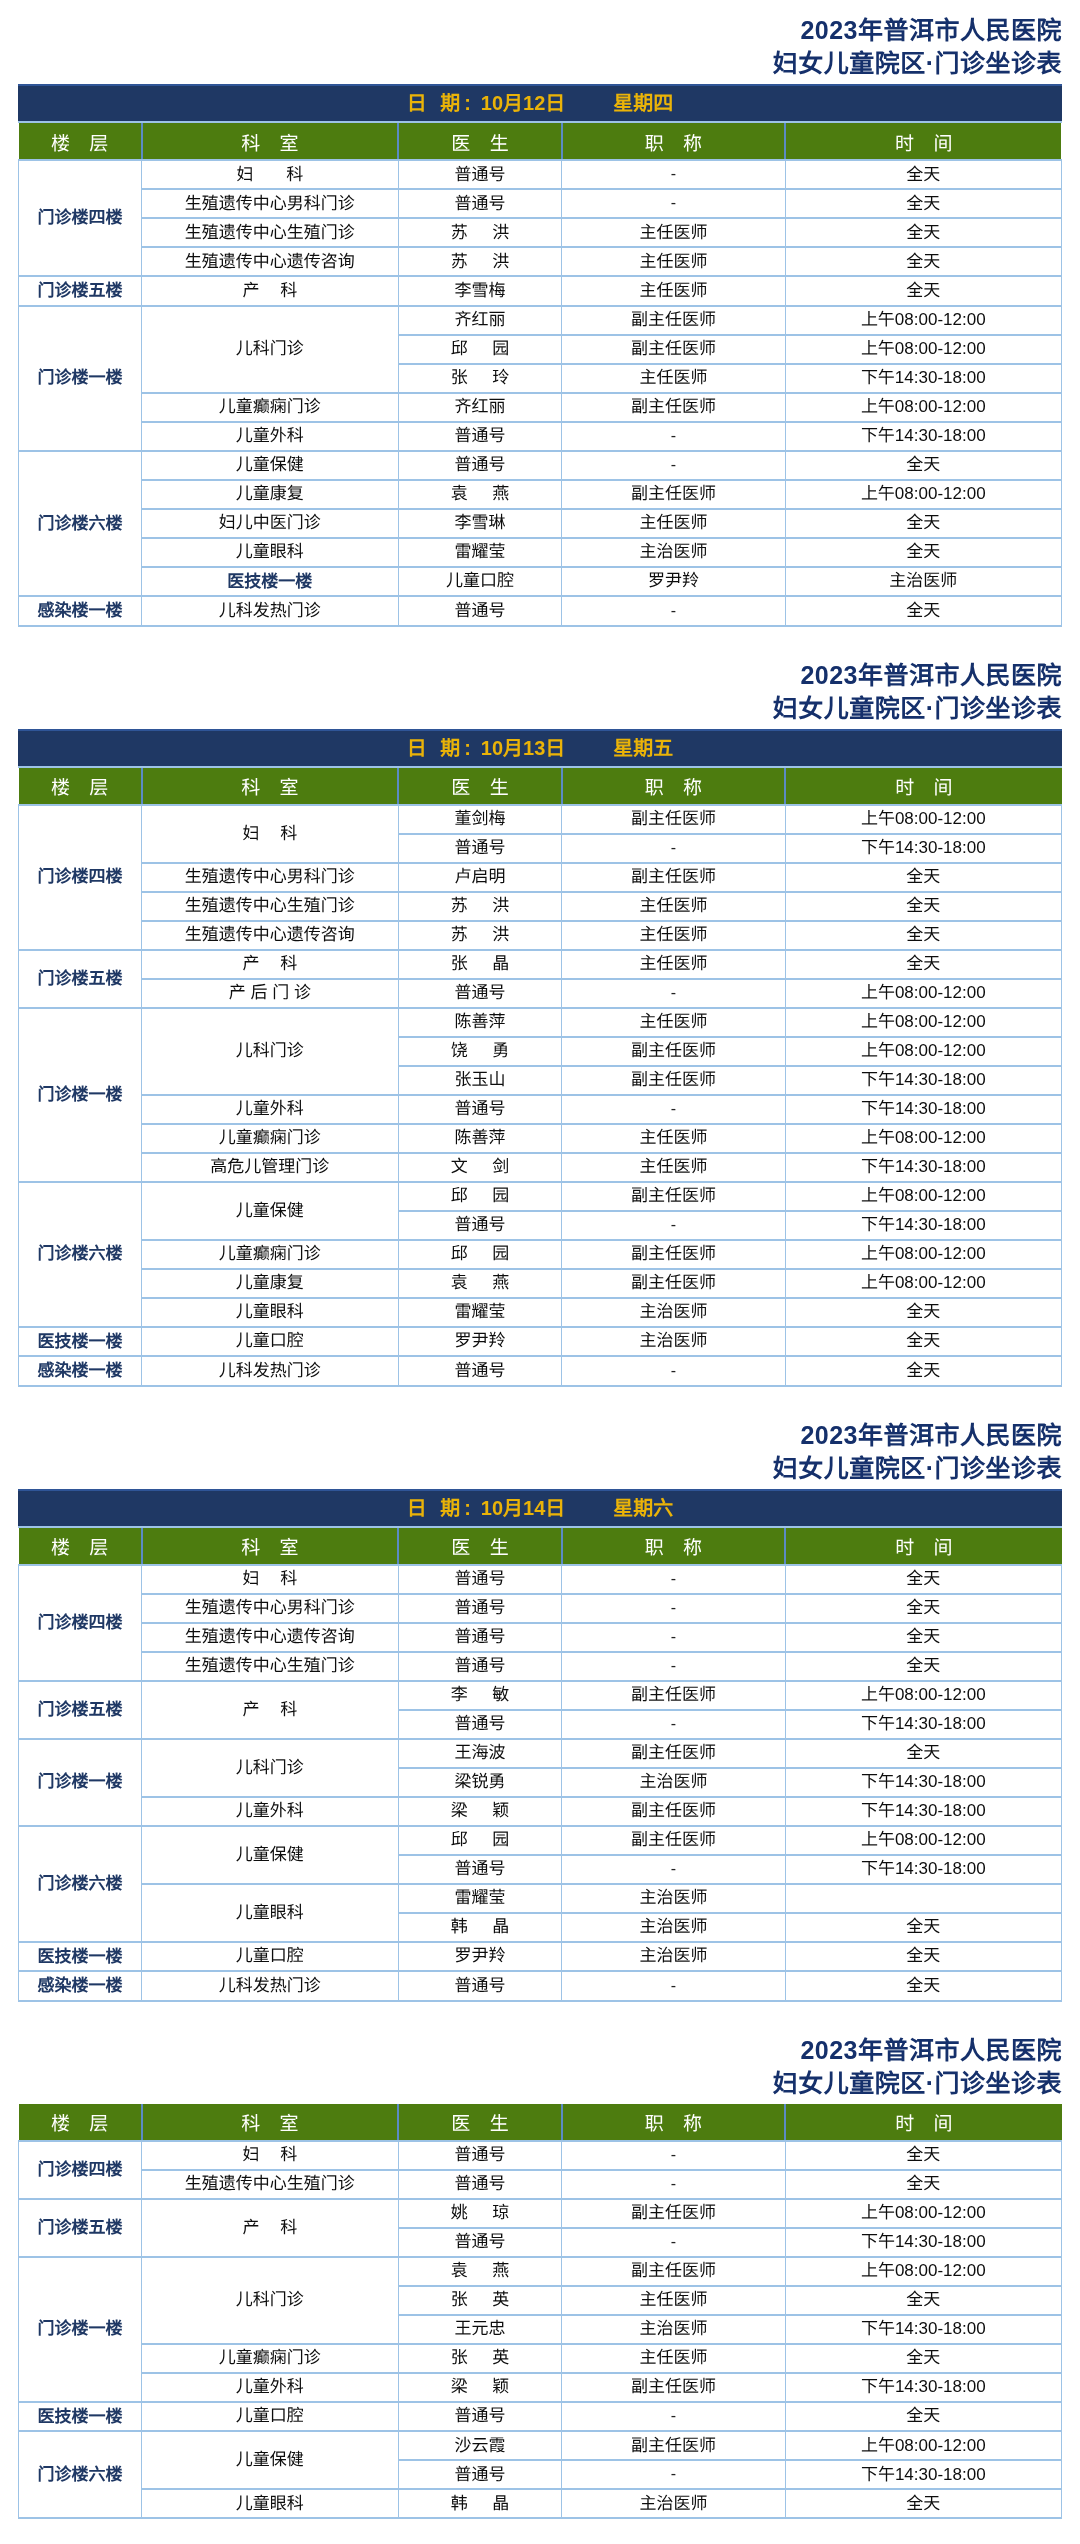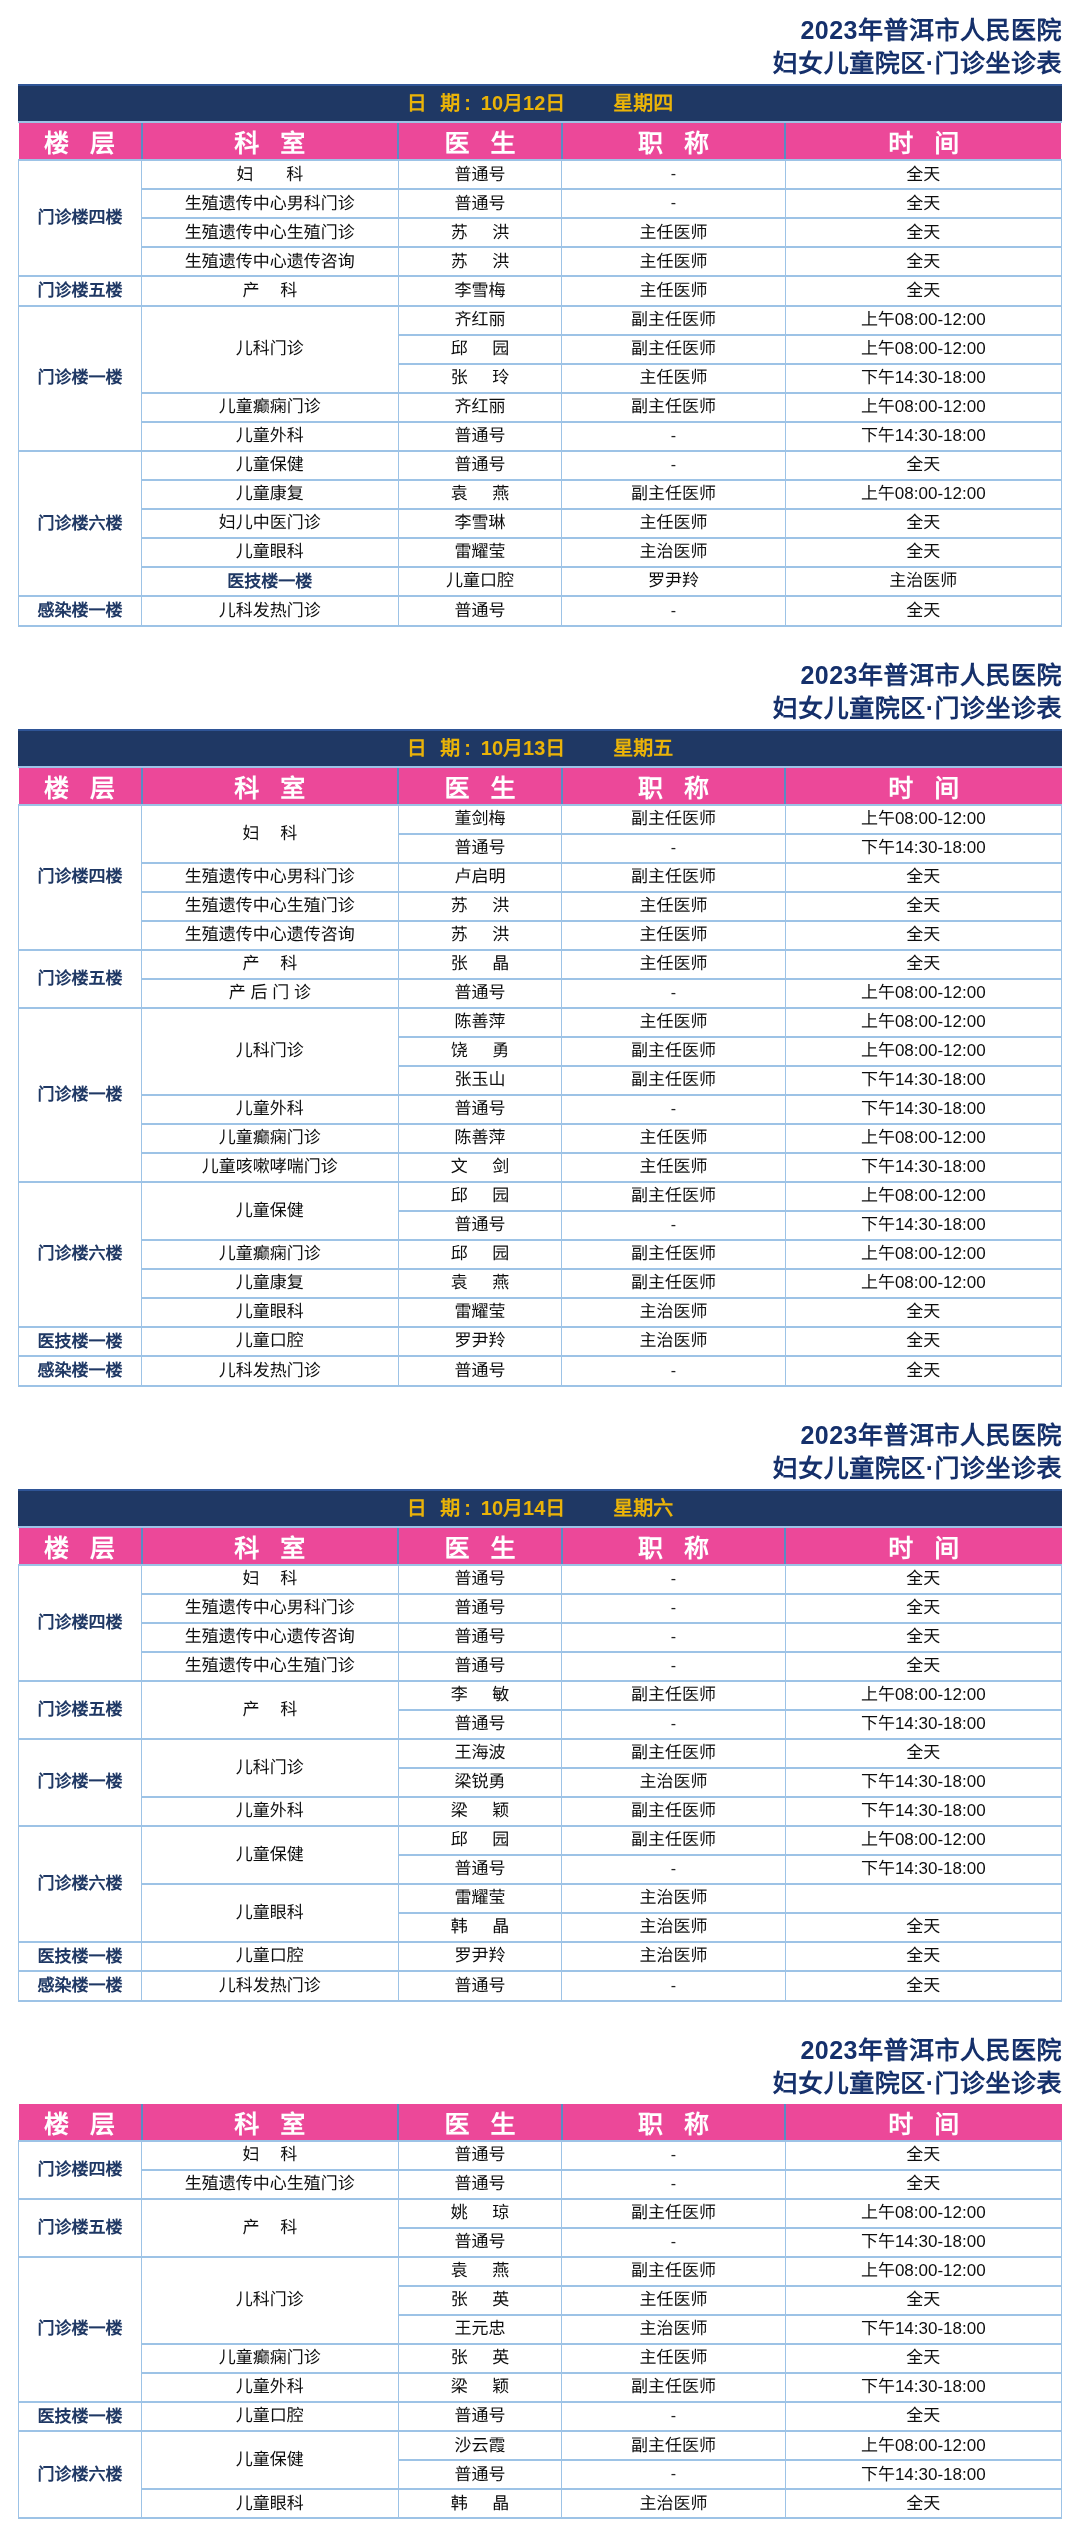--- a/index.html
+++ b/index.html
@@ -52,24 +52,24 @@
     table-layout:fixed;
     background:#ffffff;
   }
   table.sched col.c-floor{width:11.8%;}
   table.sched col.c-dept{width:24.6%;}
   table.sched col.c-doc{width:15.7%;}
   table.sched col.c-title{width:21.4%;}
   table.sched col.c-time{width:26.5%;}
 
   table.sched thead th{
-    background:#ec4899;
+    background:#4d7c0f;
     color:#ffffff;
-    font-size:25px;
-    font-weight:bold;
+    font-size:19px;
+    font-weight:normal;
     height:36px;
     letter-spacing:7px;
     text-indent:7px;
     border-right:2px solid #5b8bc4;
     border-bottom:2px solid #9dc3e6;
     padding:0;
   }
   table.sched thead th:last-child{border-right:none;}
 
   table.sched td{
@@ -324,21 +324,21 @@
             <td class="dash">-</td>
             <td>下午14:30-18:00</td>
           </tr>
           <tr>
             <td class="dept">儿童癫痫门诊</td>
             <td class="doc">陈善萍</td>
             <td>主任医师</td>
             <td>上午08:00-12:00</td>
           </tr>
           <tr>
-            <td class="dept">儿童咳嗽哮喘门诊</td>
+            <td class="dept">高危儿管理门诊</td>
             <td class="doc sp">文 剑</td>
             <td>主任医师</td>
             <td>下午14:30-18:00</td>
           </tr>
           <tr>
             <td class="floor" rowspan="5">门诊楼六楼</td>
             <td class="dept" rowspan="2">儿童保健</td>
             <td class="doc sp">邱 园</td>
             <td>副主任医师</td>
             <td>上午08:00-12:00</td>

